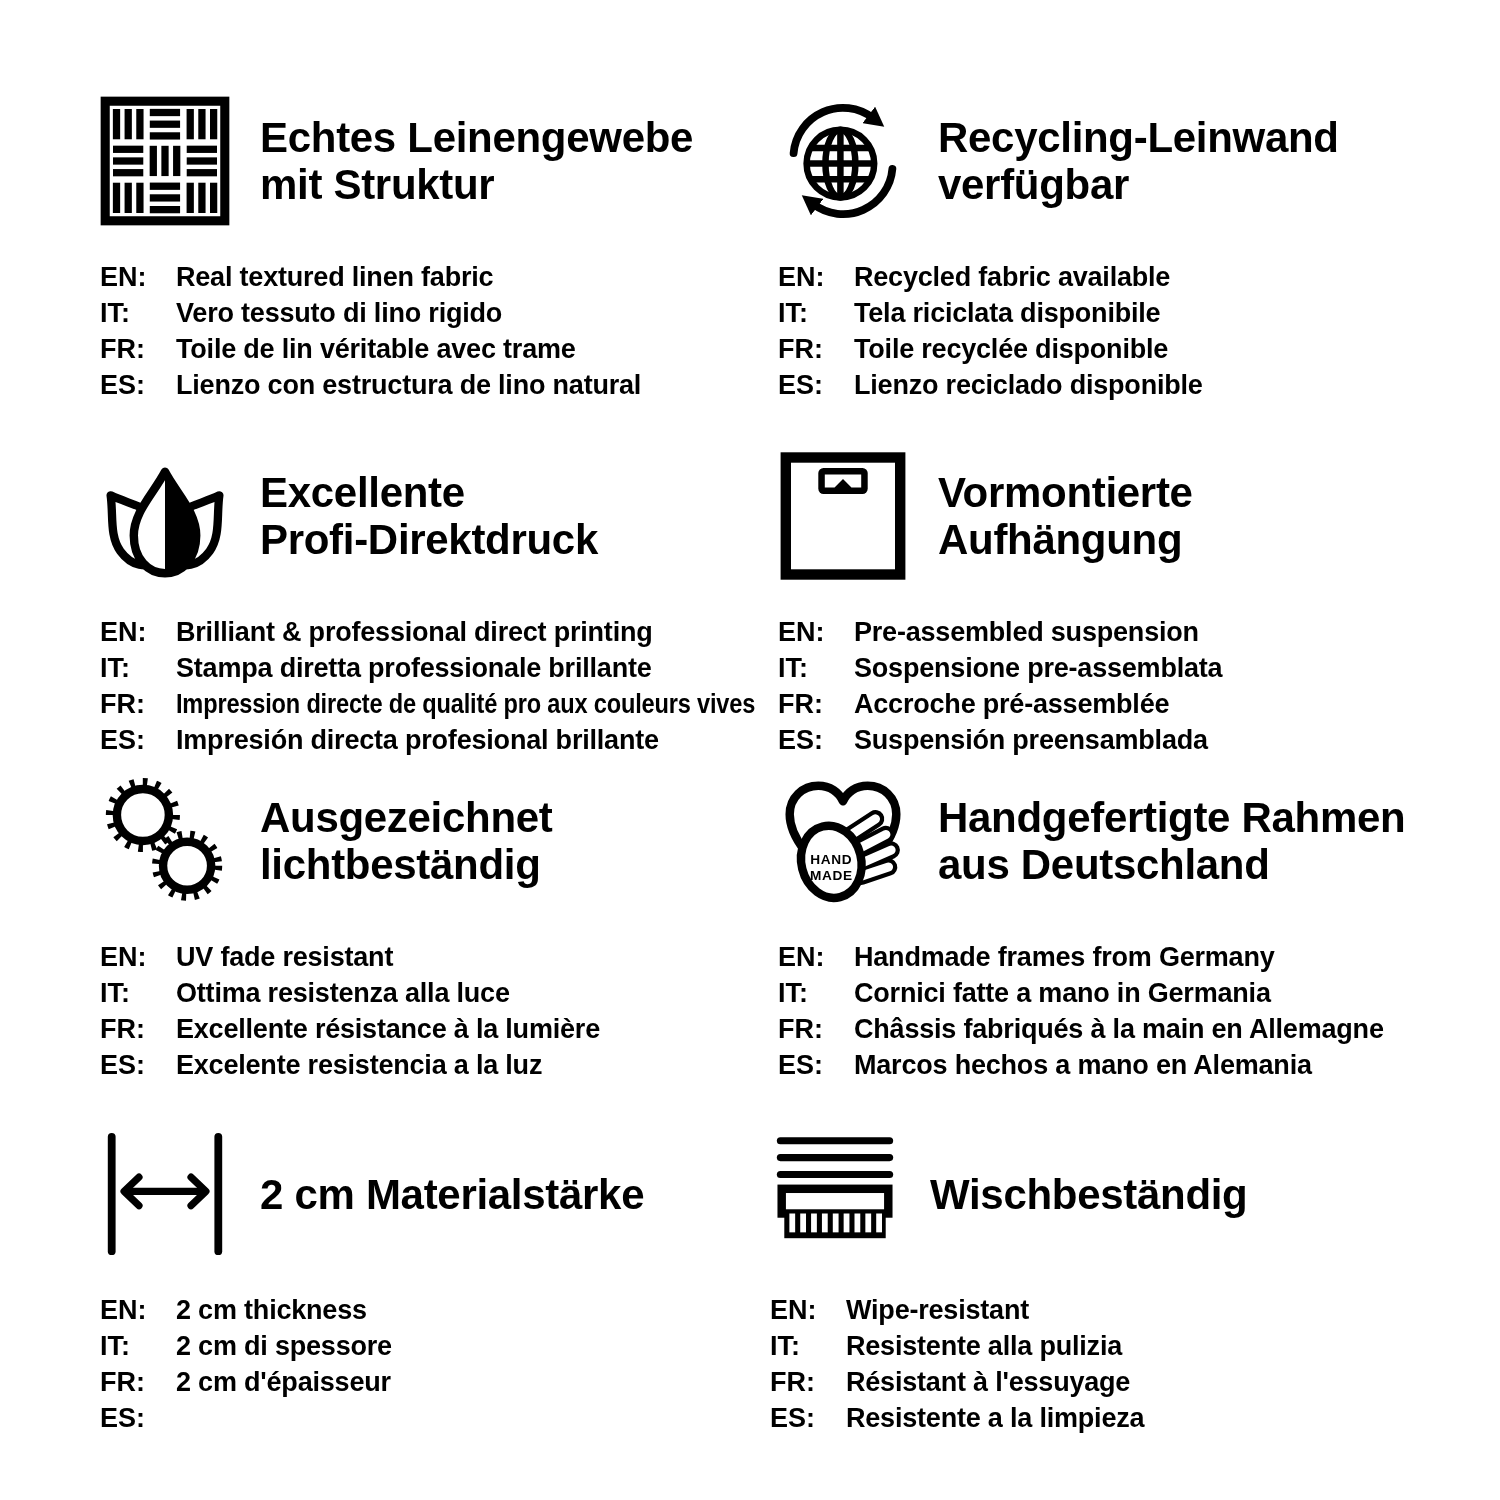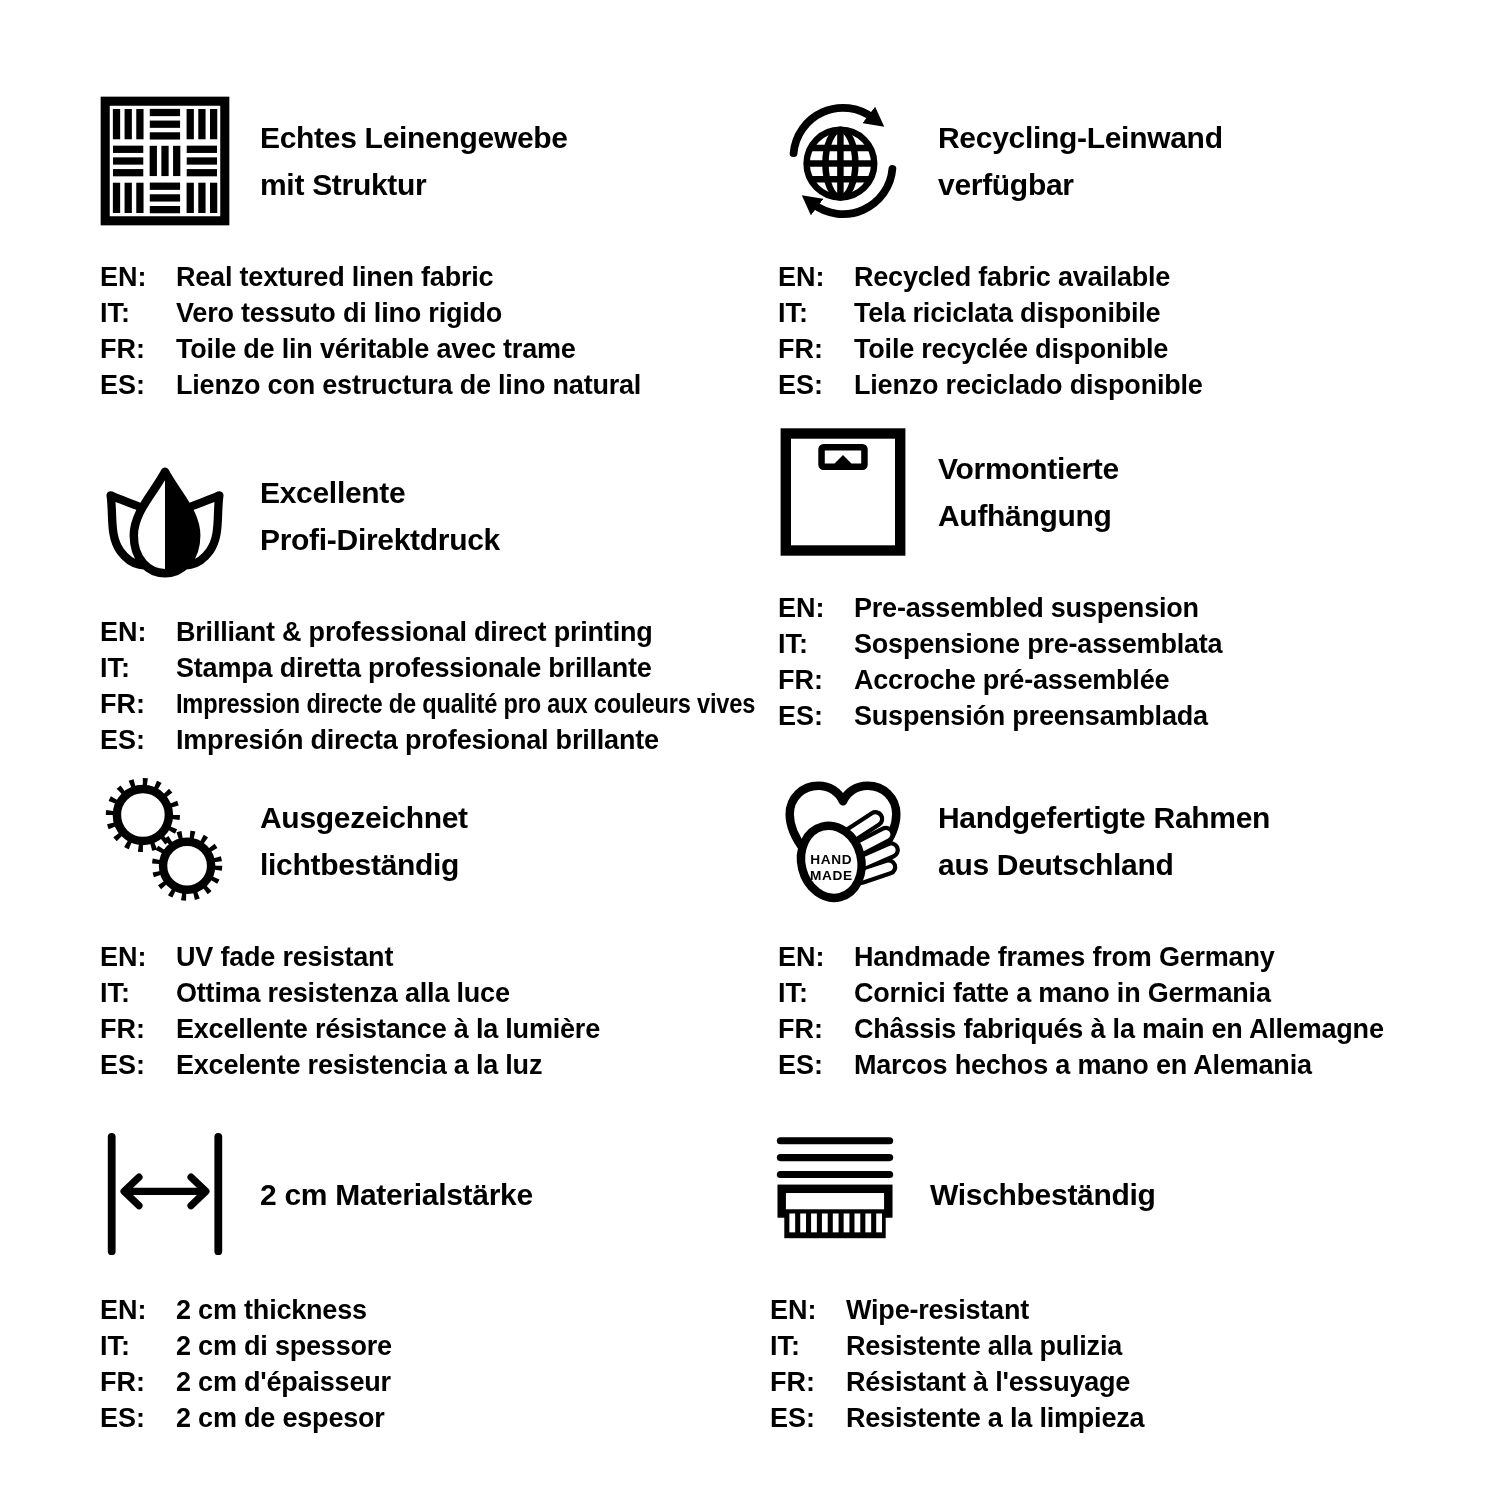--- a/index.html
+++ b/index.html
@@ -2,29 +2,29 @@
 <html><head>
 <meta charset="utf-8">
 <style>
   html,body{margin:0;padding:0;background:#ffffff;}
   #canvas{position:relative;width:1500px;height:1500px;background:#ffffff;
           font-family:"Liberation Sans",sans-serif;color:#000;overflow:hidden;}
   .feature{position:absolute;}
   #s0{left:100px;top:95px;width:655px;}
   #s1{left:778px;top:95px;width:660px;}
   #s2{left:100px;top:450px;width:655px;}
-  #s3{left:778px;top:426px;width:660px;}
+  #s3{left:778px;top:450px;width:660px;}
   #s4{left:100px;top:775px;width:655px;}
   #s5{left:778px;top:775px;width:660px;}
   #s6{left:100px;top:1128px;width:655px;}
   #s7{left:770px;top:1128px;width:660px;}
   .head{display:flex;align-items:center;gap:30px;height:132px;}
   .icon{width:130px;height:130px;flex:0 0 130px;text-align:center;}
   .icon svg{width:100%;height:100%;display:block;}
-  .title{font-size:30px;font-weight:bold;line-height:47px;white-space:pre-line;
+  .title{font-size:42px;font-weight:bold;line-height:47px;white-space:pre-line;
          letter-spacing:-0.3px;margin:0;}
   .trans{margin-top:34px;}
   .t-row{display:grid;grid-template-columns:76px 1fr;align-items:baseline;line-height:32px;}
   .t-cell{min-width:0;}
   .t-lang{font-size:27px;font-weight:bold;}
   .t-text{font-size:27px;font-weight:bold;display:inline-block;white-space:nowrap;
           transform-origin:0 50%;letter-spacing:-0.2px;}
 </style>
 </head>
 <body>
@@ -310,21 +310,20 @@
       <div class="t-row">
           <div class="t-cell t-lang">IT:</div>
           <div class="t-cell"><span class="t-text">2 cm di spessore</span></div>
         </div>
       <div class="t-row">
           <div class="t-cell t-lang">FR:</div>
           <div class="t-cell"><span class="t-text">2 cm d'épaisseur</span></div>
         </div>
       <div class="t-row">
           <div class="t-cell t-lang">ES:</div>
-          <div class="t-cell"><span class="t-text">2 cm de espesor</span></div>
         </div>
     </div>
   </section>
 
   <section class="feature" id="s7">
     <div class="head">
       <div class="icon">
         <svg viewBox="0 0 100 100">
           <g stroke="#000" stroke-width="5.5" stroke-linecap="round">
             <line x1="8" y1="9" x2="92" y2="9"></line>

